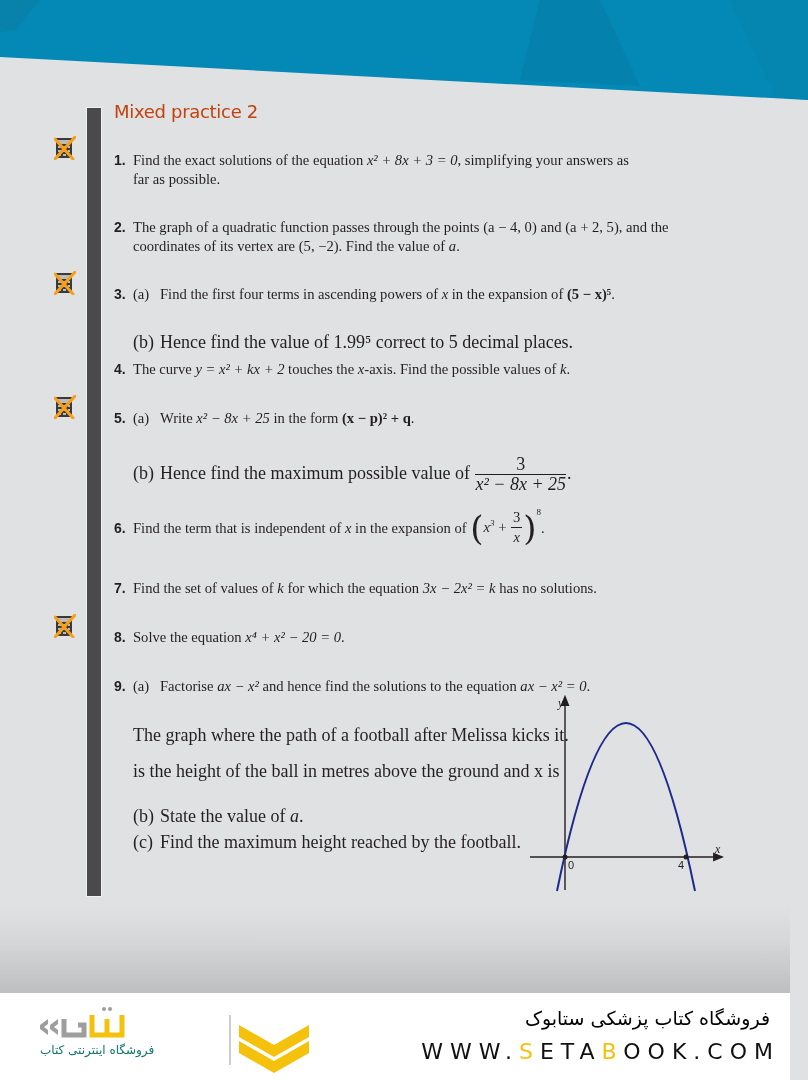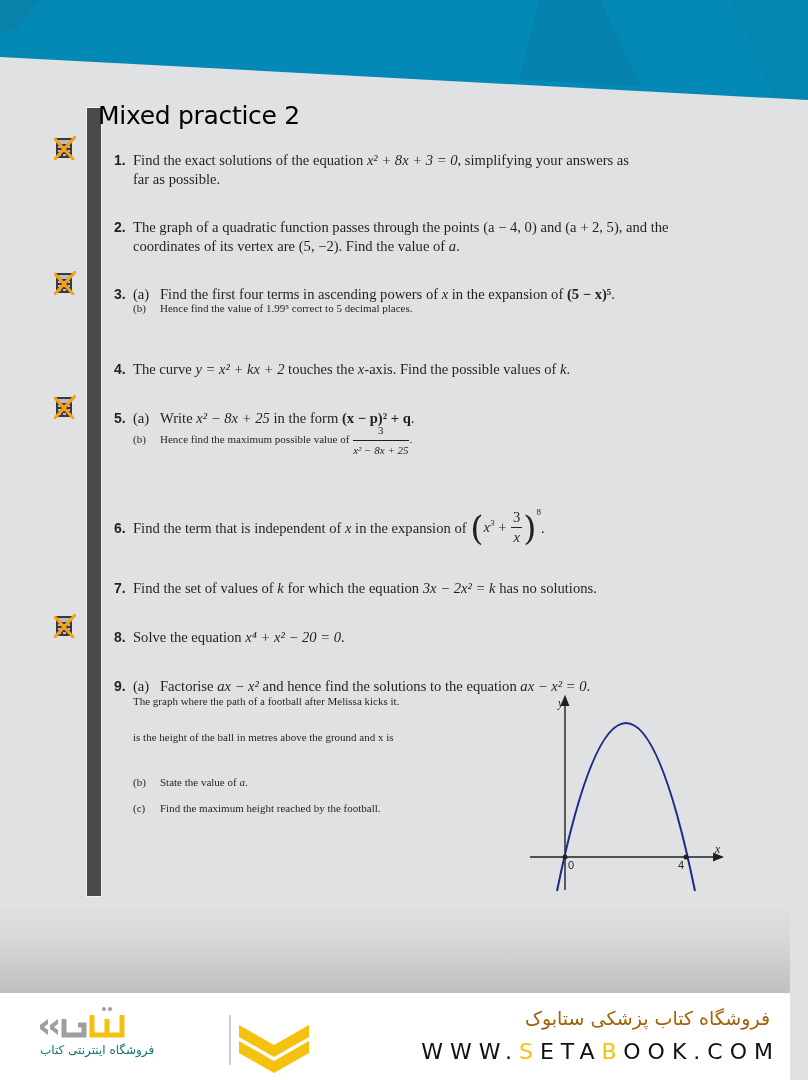--- a/index.html
+++ b/index.html
@@ -1,37 +1,37 @@
 <!DOCTYPE html>
 <html><head>
 <meta charset="utf-8">
 <style>
   html, body { margin:0; padding:0; }
   body { width:808px; height:1080px; position:relative; overflow:hidden; background:#e0e1e3; font-family:"Liberation Serif", serif; color:#231f20; }
   .banner { position:absolute; left:0; top:0; width:808px; height:110px; }
   .sidebar-bar { position:absolute; left:86px; top:107px; width:16px; height:790px; background:#4a4a4c; border:1px solid #f2f2f2; box-sizing:border-box; }
-  .heading { position:absolute; left:98px; top:101px; font-family:"DejaVu Sans", sans-serif; font-size:25px; color:#000000; letter-spacing:-0.3px; }
+  .heading { position:absolute; left:114px; top:101px; font-family:"DejaVu Sans", sans-serif; font-size:18px; color:#c2410c; letter-spacing:-0.3px; }
   .q { position:absolute; left:114px; font-size:14.6px; line-height:19px; white-space:nowrap;margin-top:12px; }
   .qn { font-family:"Liberation Sans", sans-serif; font-weight:bold; font-size:14px; display:inline-block; width:19px; }
   .part { display:inline-block; width:27px; }
   .indent { padding-left:19px; }
-  .sub { position:absolute; left:133px; font-size:11px; line-height:19px; white-space:nowrap; }
+  .sub { position:absolute; left:133px; font-size:18px; line-height:19px; white-space:nowrap;margin-top:34px; }
   i { font-style:italic; }
   b.m { font-style:italic; font-weight:bold; }
   sup { font-size:9px; vertical-align:6px; line-height:0; }
   .calc { position:absolute; left:54px; width:22px; height:24px; }
   .frac { display:inline-block; vertical-align:middle; text-align:center; margin:0 1px; }
   .frac .num { display:block; border-bottom:1px solid #231f20; padding:0 2px 1px; line-height:17px; }
   .frac .den { display:block; line-height:17px; padding-top:1px; }
   .paren { font-size:34px; font-weight:100; vertical-align:middle; line-height:1; font-family:"DejaVu Serif", serif; }
   .graph { position:absolute; left:520px; top:685px; width:220px; height:215px; }
   .shade { position:absolute; left:0; top:905px; width:808px; height:90px; background:linear-gradient(#e0e1e3 0%, #d6d7d9 40%, #bdbec0 100%); }
   .shade-right { position:absolute; left:790px; top:905px; width:18px; height:175px; background:#e0e1e3; }
   .footer { position:absolute; left:0; top:993px; width:790px; height:87px; background:#ffffff; }
-  .footer-fa { position:absolute; right:20px; top:14px; font-family:"DejaVu Sans", sans-serif; font-size:19px; direction:rtl; color:#a16207; }
+  .footer-fa { position:absolute; right:20px; top:14px; font-family:"DejaVu Sans", sans-serif; font-size:19px; direction:rtl; color:#000000; }
   .footer-url { position:absolute; right:10px; top:46px; font-family:"DejaVu Sans", sans-serif; font-size:22px; letter-spacing:7px; color:#111; }
   .footer-url .hl { color:#f4c20d; }
   .logo { position:absolute; left:34px; top:12px; width:290px; height:70px; }
   .logo-sub { position:absolute; left:40px; top:50px; font-family:"DejaVu Sans", sans-serif; font-size:12px; color:#0f766e; direction:rtl; }
 </style>
 </head>
 <body>
 
 <svg class="banner" viewBox="0 0 808 110" preserveAspectRatio="none">
   <polygon points="0,0 808,0 808,100 0,57" fill="#0488b5"></polygon>

